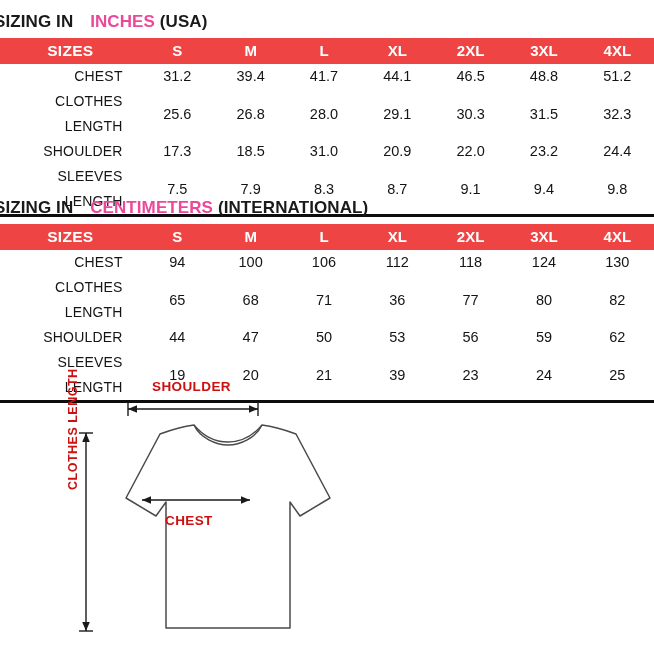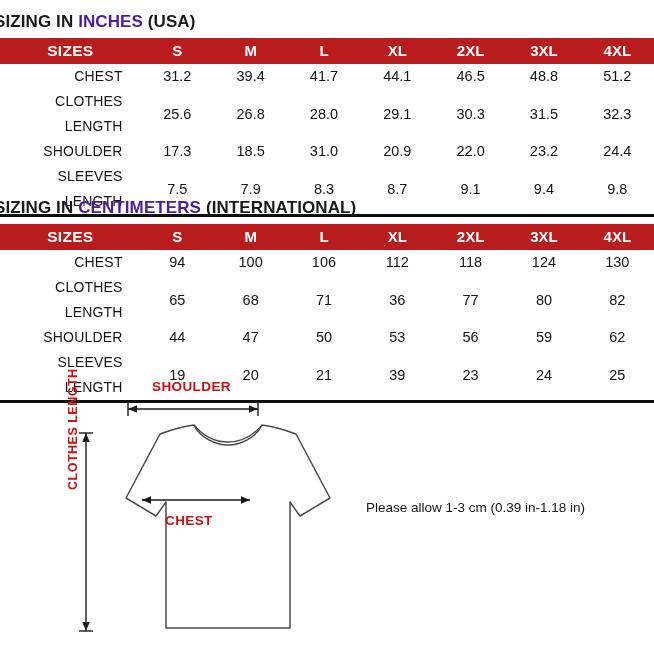--- a/index.html
+++ b/index.html
@@ -18,40 +18,40 @@
     background: #ffffff;
   }
 
   
   .sec-title {
     font-size: 17px;
     font-weight: bold;
     letter-spacing: 0.1px;
     white-space: nowrap;
   }
-  .sec-title .accent { color: #4c1d95; }
+  .sec-title .accent { color: #ec4899; margin-left: 12px; }
   #title-inches { position: absolute; left: -6px; top: 12px; }
   #title-cm     { position: absolute; left: -6px; top: 198px; }
 
   
   .size-table {
     position: absolute;
     left: 0;
     width: 654px;
     border-collapse: collapse;
     table-layout: fixed;
   }
   #table-inches { top: 38px; }
   #table-cm     { top: 224px; }
 
   .size-table col.c-label { width: 140px; }
   .size-table col.c-val   { width: 73px; }
 
   .size-table thead th {
-    background: #b91c1c;
+    background: #ef4444;
     color: #ffffff;
     font-size: 15px;
     font-weight: bold;
     height: 16px;
     line-height: 26px;
     padding: 0;
     text-align: center;
     border: none;
   }
   .size-table thead th.hdr-label {
@@ -304,16 +304,15 @@
       <polygon points="142,134 151,130.2 151,137.8" fill="#1a1a1a"></polygon>
       <polygon points="250,134 241,130.2 241,137.8" fill="#1a1a1a"></polygon>
     </svg>
   </div>
 
   <div class="lbl-shoulder">SHOULDER</div>
   <div class="lbl-chest">CHEST</div>
   <div class="lbl-clothes">CLOTHES LENGTH</div>
 
   <div class="note">
-    <div>Please allow 1-3 cm (0.39 in-1.18 in)</div>
   </div>
 
 </div>
 
 </body></html>

